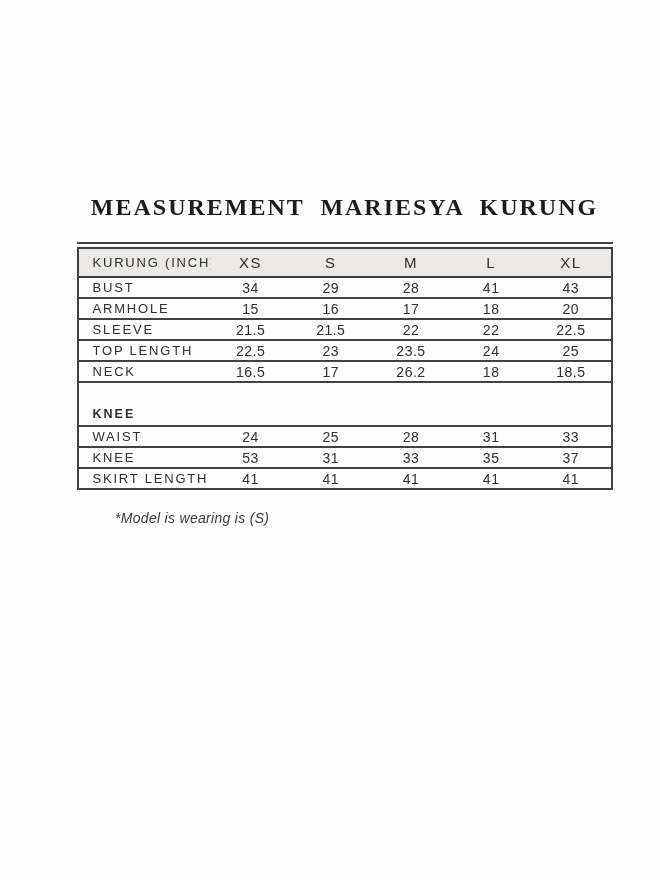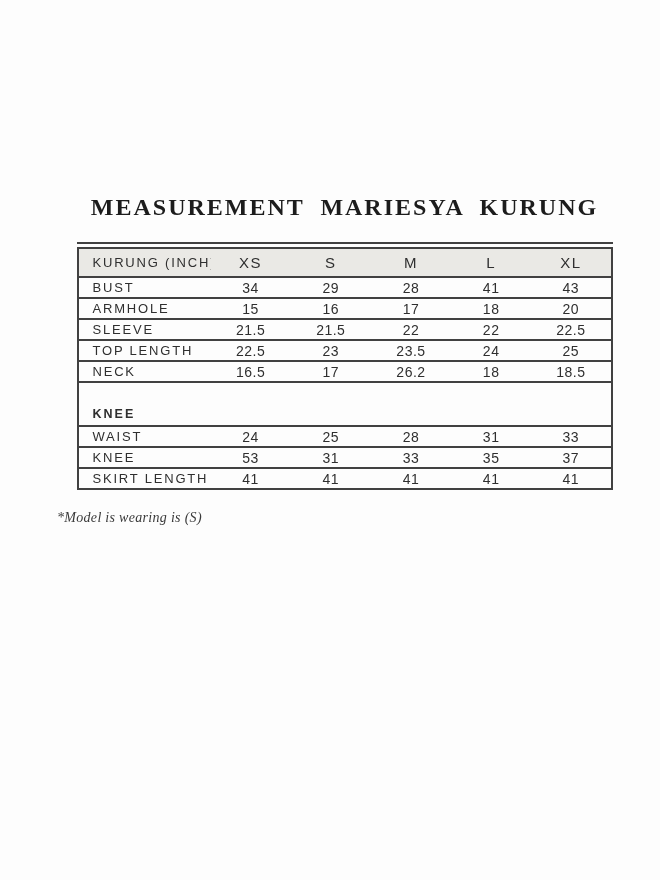--- a/index.html
+++ b/index.html
@@ -70,26 +70,25 @@
   th.label-cell, td.label-cell{width:133px;}
   tr.section-row td{
     height:44px;
     vertical-align:bottom;
     padding-bottom:4px !important;
     font-weight:700;
     font-size:12.5px !important;
     letter-spacing:2px !important;
   }
   .footnote{
-    margin:20px 0 0 28px;
+    margin:20px 0 0 86px;
     font-style:italic;
     font-size:14px;
     letter-spacing:0.3px;
     color:#3a3a3a;
-    font-family:Liberation Serif, serif;
   }
 </style>
 </head>
 <body>
 
 <div class="sheet">
   <h1 class="title">MEASUREMENT MARIESYA KURUNG</h1>
   <div class="top-rule"></div>
   <table class="size-table">
     <thead>

